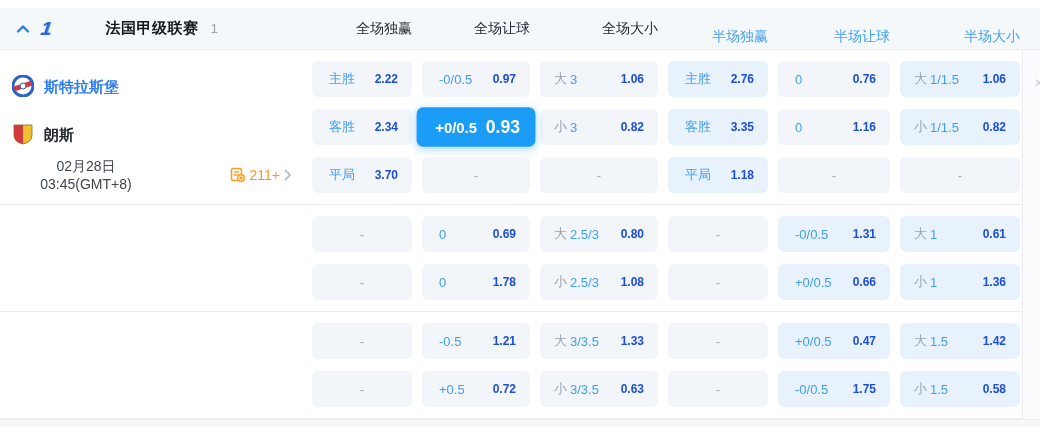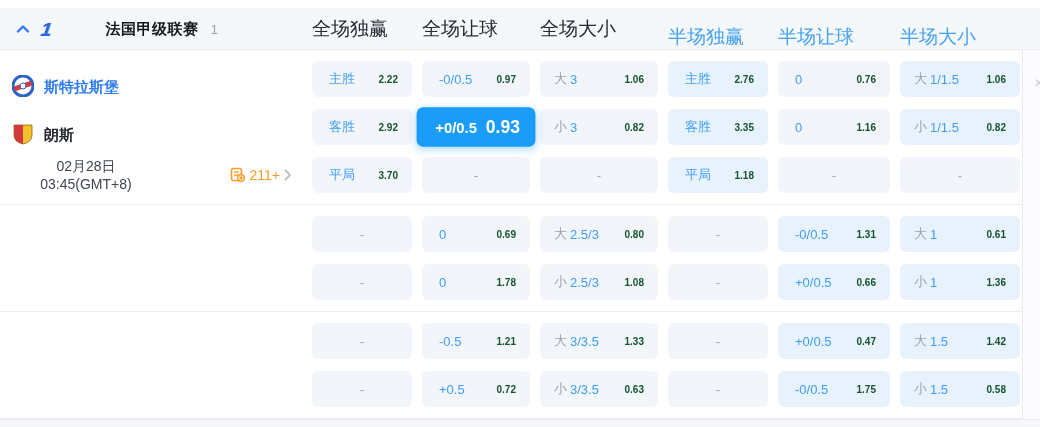--- a/index.html
+++ b/index.html
@@ -12,21 +12,21 @@
 
   
   .top-strip { height:8px; background:#fff; }
   .hdr { height:42px; background:#f5f8fb; border-bottom:1px solid #e9edf2; align-items:center; }
   .hdr-left { display:flex; align-items:center; gap:10px; padding-left:5px; }
   .chev-up { display:flex; align-items:center; cursor:pointer; }
   .ligue-ico { font-style:italic; font-weight:bold; font-size:19px; color:#2d66d9;
                transform:skewX(-8deg); line-height:1; text-shadow:1px 0 0 #5fa7f2; }
   .league-name { font-size:15px; font-weight:bold; color:#14181d; letter-spacing:.5px;margin-left:44px; }
   .league-count { font-size:13.5px; color:#9aa1aa; margin-left:2px; }
-  .colhead { text-align:left; font-size:19px; }
+  .colhead { text-align:right; font-size:14px; }
   .colhead.dark { color:#262b33; }
   .colhead.blue { color:#45a1f2;margin-top:16px; }
 
   
   .block { padding-top:11px; padding-bottom:11px; row-gap:12px; grid-auto-rows:36px; }
   .block.b2, .block.b3 { border-top:1px solid #ecedf1; }
   .block.b3 { border-bottom:1px solid #ecedf1; }
 
   
   .side { display:flex; align-items:center; }
@@ -38,21 +38,21 @@
   .meta { justify-content:space-between; padding-right:10px; }
   .dt { width:152px; text-align:center; font-size:14px; color:#3f4650; line-height:1.3; }
   .markets { display:flex; align-items:center; gap:4px; cursor:pointer; }
   .markets .cnt { font-size:14px; color:#f59b25; }
 
   
   .cell { display:flex; align-items:center; padding:0 14px; border-radius:6px;
           background:#f2f5f9; cursor:pointer; position:relative; }
   .cell .l1 { font-size:13px; color:#98a1ac; margin-right:3px; }
   .cell .l2 { font-size:13px; color:#3f9ef5; margin-right:auto; }
-  .cell .val { font-size:10px; font-weight:bold; color:#14532d; }
+  .cell .val { font-size:12px; font-weight:bold; color:#1d4ed8; }
   .cell.state-tinted { background:#e8f2fd; }
   .cell.state-empty .val { margin:0 auto; color:#a0a8b1; font-weight:normal; font-size:13px; }
   .cell.state-selected { background:#1b9cf7; transform:scale(1.1); z-index:2;
                          box-shadow:0 2px 8px rgba(27,156,247,.4); }
   .cell.state-selected .l2 { color:#fff; font-weight:bold; font-size:13.5px; }
   .cell.state-selected .val { color:#fff; font-size:16px; }
 
   
   .right-strip { position:absolute; right:0; top:50px; bottom:8px; width:18px;
                  border-left:1px solid #e9ebf0; background:#fcfcfe; }
@@ -130,21 +130,21 @@
     <div class="side team">
       <svg class="badge" viewBox="0 0 22 22">
         <path d="M2 2 H20 V12 Q20 19 11 21 Q2 19 2 12 Z" fill="#f2c12e" stroke="#8a6a10" stroke-width="0.8"></path>
         <path d="M2 2 H11 V21 Q2 19 2 12 Z" fill="#cf3a3a"></path>
       </svg>
       <span class="tname away">朗斯</span>
     </div>
     <div class="cell state-normal">
         <span class="l1"></span>
         <span class="l2">客胜</span>
-        <span class="val">2.92</span>
+        <span class="val">2.34</span>
       </div>
     <div class="cell state-selected">
         <span class="l1"></span>
         <span class="l2">+0/0.5</span>
         <span class="val">0.93</span>
       </div>
     <div class="cell state-normal">
         <span class="l1">小</span>
         <span class="l2">3</span>
         <span class="val">0.82</span>

